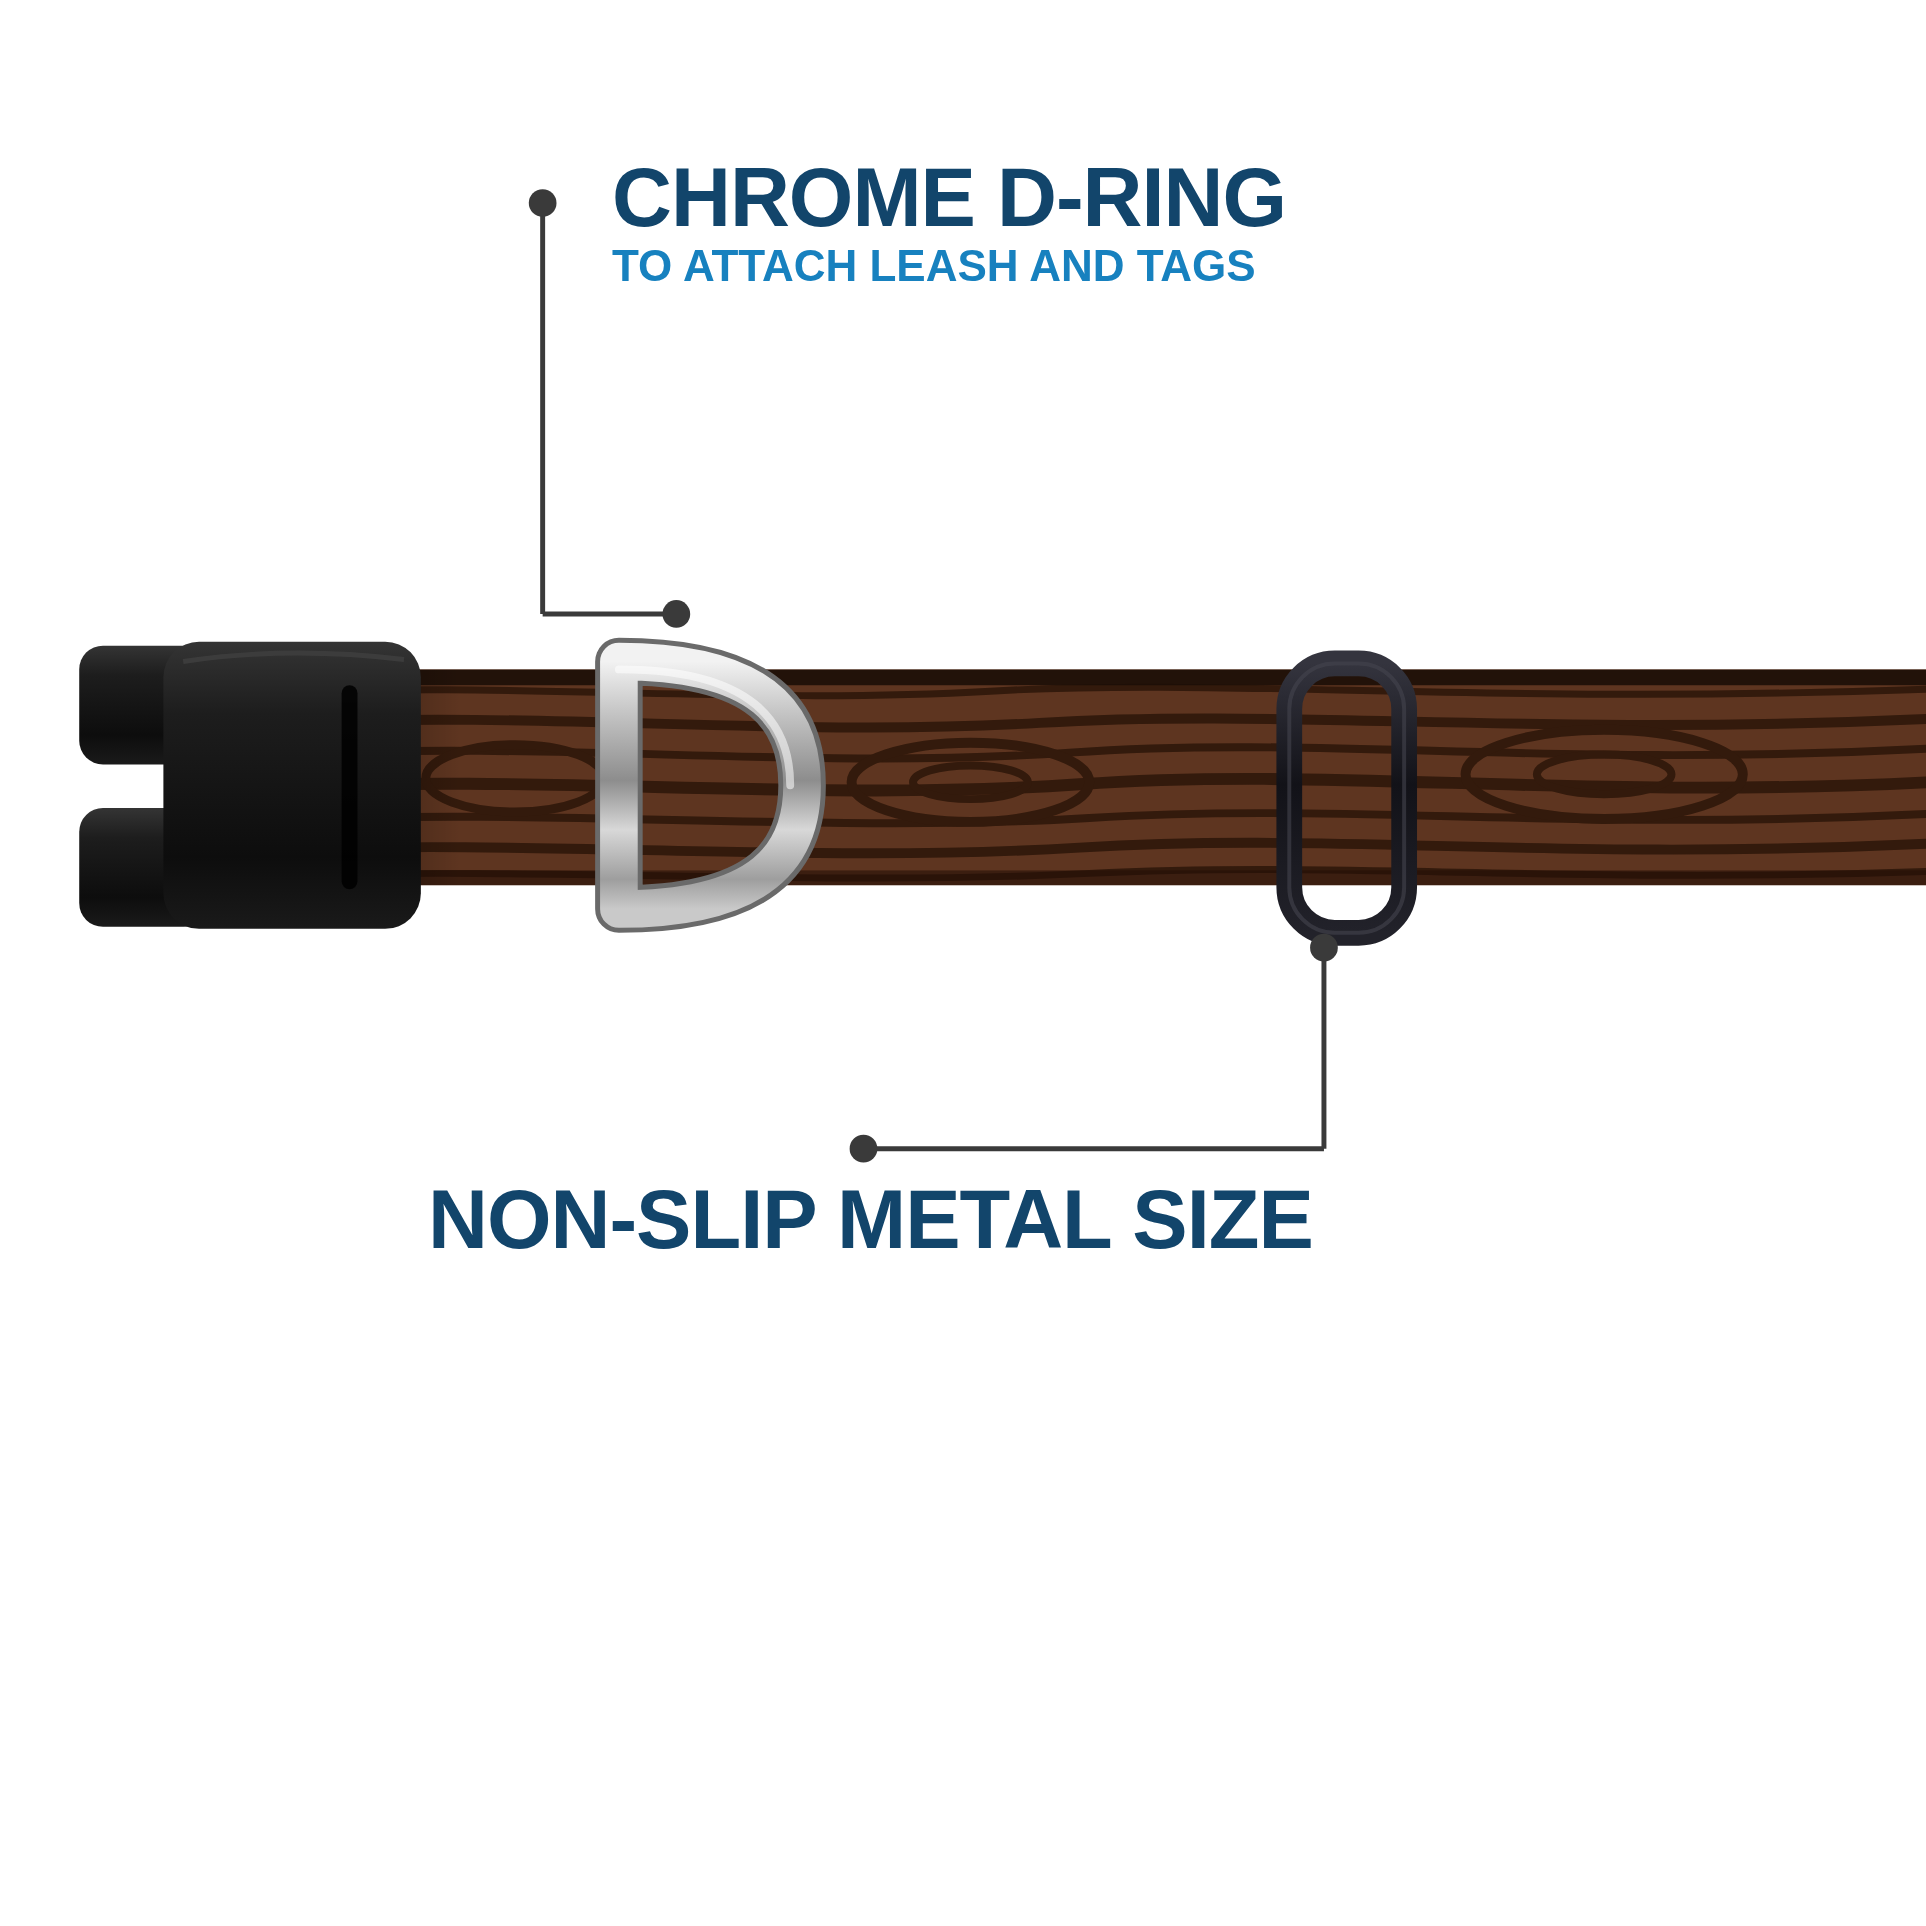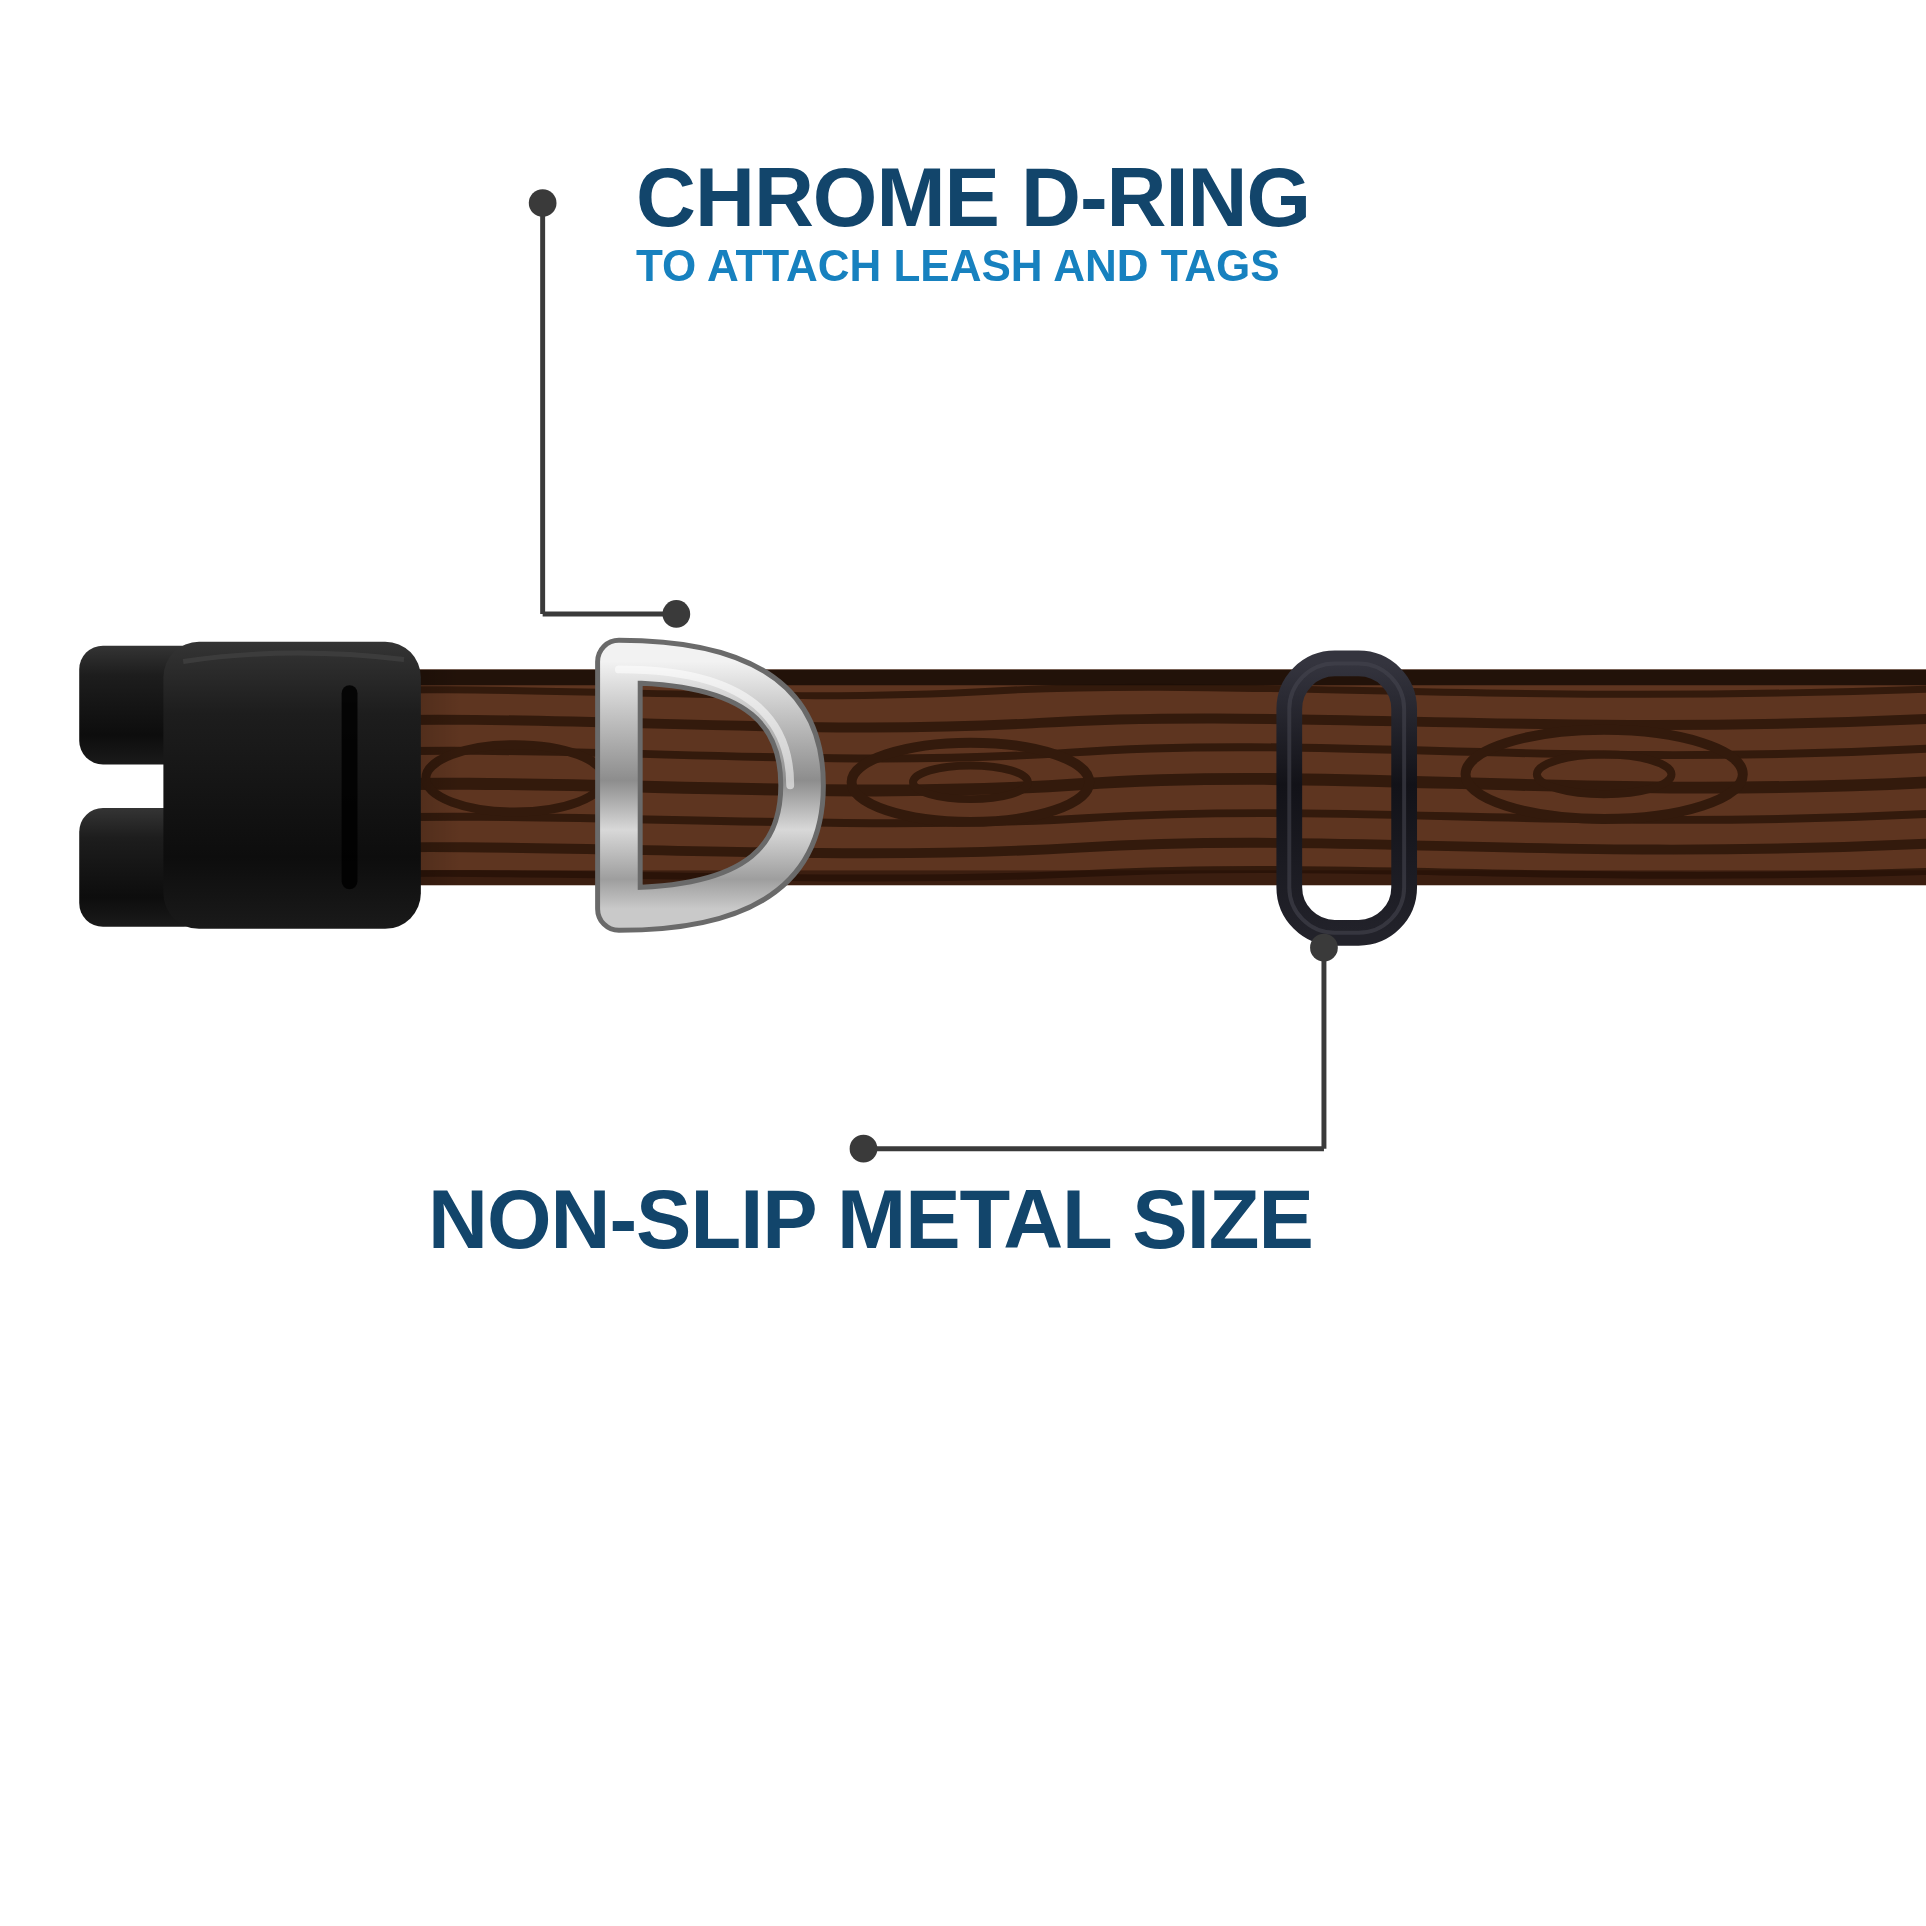--- a/index.html
+++ b/index.html
@@ -127,21 +127,21 @@
     </g>
 
     <g>
       <line class="leader-line" x1="1337" y1="957" x2="1337" y2="1160"></line>
       <line class="leader-line" x1="1337" y1="1160" x2="872" y2="1160"></line>
       <circle class="leader-dot" cx="1337" cy="957" r="14"></circle>
       <circle class="leader-dot" cx="872" cy="1160" r="14"></circle>
     </g>
   </svg>
 
-  <div class="callout" style="left:636px; top:154px;">
+  <div class="callout" style="left:612px; top:154px;">
     <div class="callout-title">CHROME D-RING</div>
     <div class="callout-subtitle">TO ATTACH LEASH AND TAGS</div>
   </div>
 
   <div class="callout" style="left:428px; top:1176px;">
     <div class="callout-title">NON-SLIP METAL SIZE</div>
   </div>
 
 </div>
 

